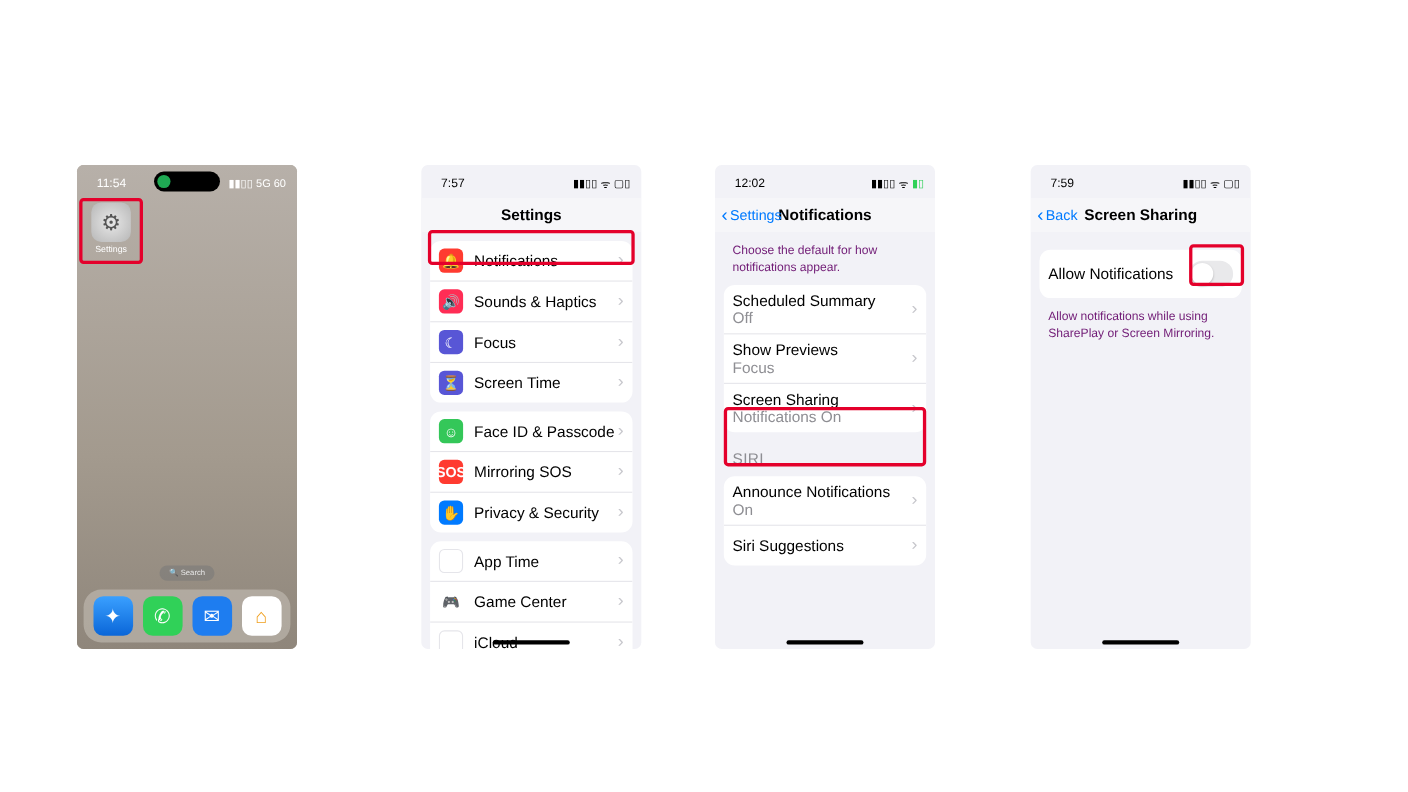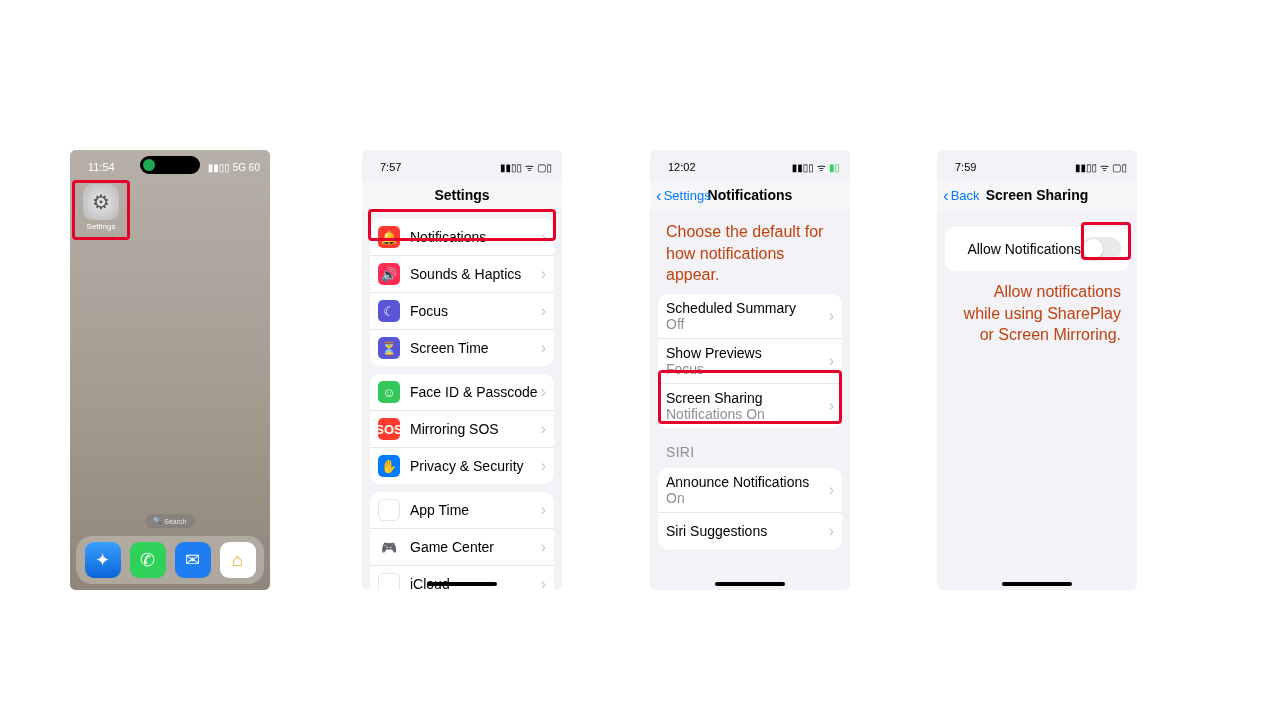--- a/index.html
+++ b/index.html
@@ -73,23 +73,23 @@
     padding:0 4px;
   }
   .dockicon { width:36px;height:36px;border-radius:9px;display:flex;align-items:center;justify-content:center;font-size:18px;color:#fff;}
   .di-safari{background:linear-gradient(#3aa0ff,#0a66d8);}
   .di-phone{background:#30d158;}
   .di-mail{background:#1e7df0;}
   .di-home{background:#fff;color:#f0a020;}
 
   
   .phone.settings { background:#f2f2f7; }
-  #phone2 { left: 362px; }
+  #phone2 { left: 383px; }
   #phone3 { left: 650px; }
-  #phone4 { left: 937px; text-align: right; }
+  #phone4 { left: 937px; }
   .navbar {
     height:30px; display:flex; align-items:center; justify-content:center;
     position:relative; font-size:14px; font-weight:600;
     background:#f6f6f9; border-bottom:1px solid rgba(0,0,0,0);
   }
   .navback {
     position:absolute; left:6px; top:0; bottom:0;
     display:flex; align-items:center; color:#007aff; font-size:13px; font-weight:400;
     gap:2px;
   }
@@ -110,21 +110,21 @@
   }
   .row .label { flex:1; }
   .row .sub { color:#8e8e93; font-size:14px; }
   .row.stack .txt { display:flex; flex-direction:column; flex:1; }
   .row .chev { color:#c7c7cc; font-size:16px; }
   .section-header {
     font-size:14px; color:#8e8e93; text-transform:uppercase;
     margin:16px 16px 2px 16px; letter-spacing:.3px;
   }
   .note {
-    font-size:16px; color:#c2410c; margin:10px 16px 0 16px; line-height:1.35;
+    font-size:11px; color:#701a75; margin:10px 16px 0 16px; line-height:1.35;
   }
   .homeind {
     position:absolute; bottom:4px; left:50%; transform:translateX(-50%);
     width:70px; height:4px; background:#000; border-radius:3px;
   }
   .toggle {
     width:40px;height:24px;border-radius:12px;background:#e9e9eb;
     position:relative; flex-shrink:0;
   }
   .toggle .knob{

